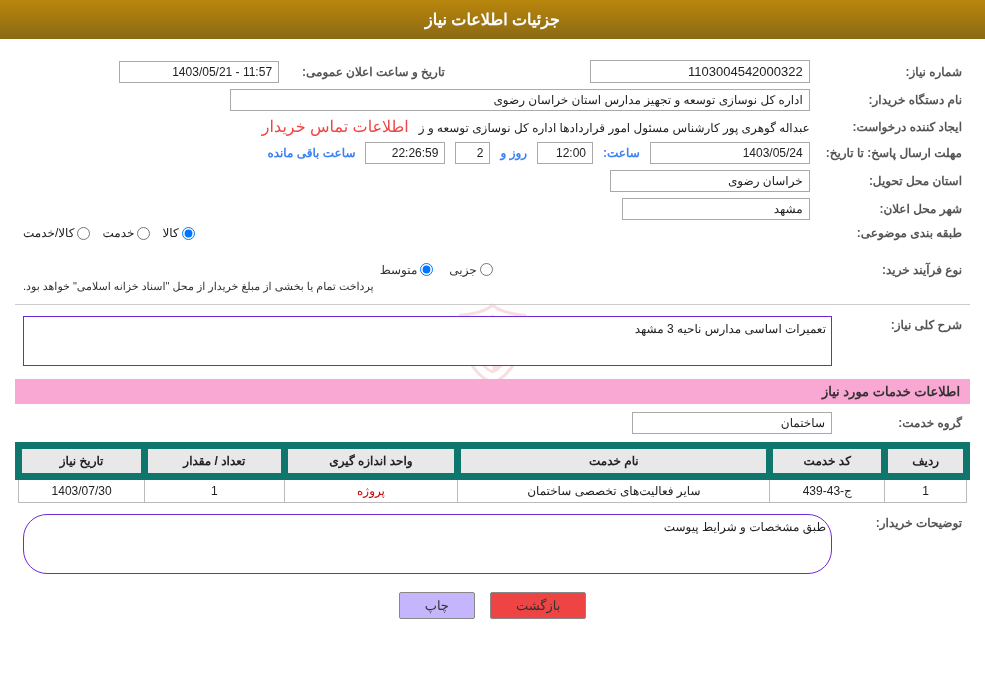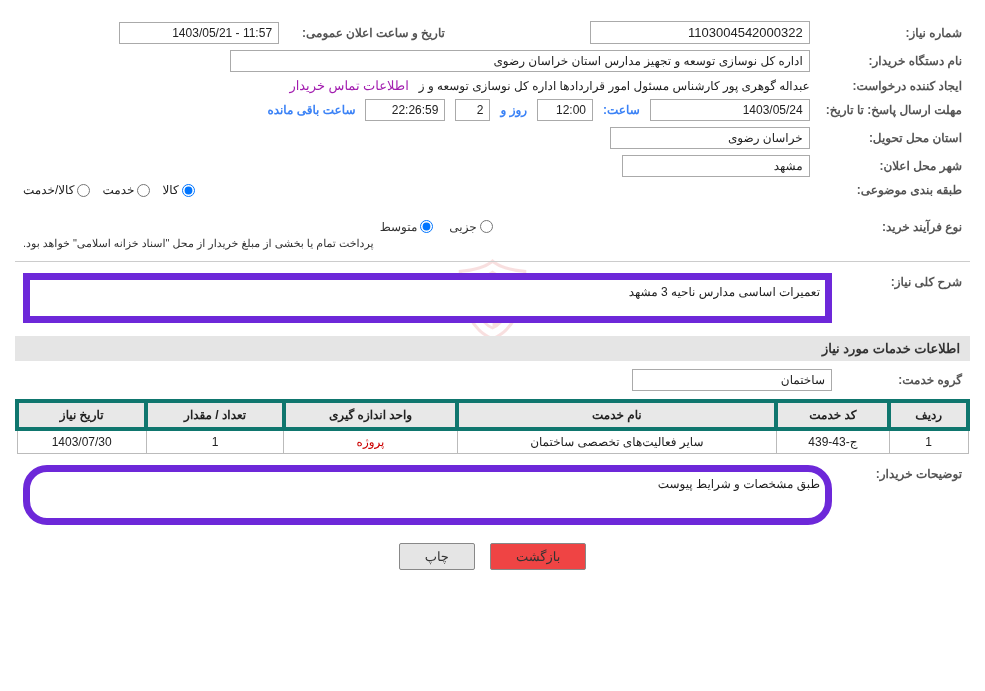--- a/index.html
+++ b/index.html
@@ -21,21 +21,21 @@
       color: #fff;
       text-align: center;
       padding: 10px 0;
       font-size: 16px;
       font-weight: bold;
     }
     .content {
       padding: 10px 15px;
     }
     .section-title {
-      background: #e5e5e5;
+      background: #f9a8d4;
       font-weight: bold;
       padding: 5px 10px;
       margin: 10px 0 5px 0;
       font-size: 13px;
       color: #333;
     }
     .info-grid {
       width: 100%;
       border-collapse: collapse;
     }
@@ -65,22 +65,22 @@
     .input-box-wide {
       width: 220px;
     }
     .input-box-date {
       width: 160px;
     }
     .input-box-small {
       width: 56px;
     }
     .link-text {
-      color: #a21caf;
-      font-size: 13px;
+      color: #ef4444;
+      font-size: 16px;
     }
     .radio-group {
       display: flex;
       gap: 12px;
       flex-direction: row-reverse;
       align-items: center;
     }
     .radio-item {
       display: flex;
       align-items: center;
@@ -89,37 +89,37 @@
     }
     .process-row {
       display: flex;
       align-items: center;
       gap: 6px;
       flex-direction: row-reverse;
       font-size: 12px;
       color: #333;
     }
     .description-box {
-      border: 7px solid #6d28d9;
+      border: 1px solid #6d28d9;
       min-height: 50px;
       padding: 5px;
       text-align: right;
       width: 100%;
       background: #fff;
       font-size: 12px;
       direction: rtl;
     }
     .services-table {
       width: 100%;
       border-collapse: collapse;
       margin-top: 5px;
     }
     .services-table th {
       background: #e8e8e8;
-      border: 4px solid #0f766e;
+      border: 7px solid #0f766e;
       padding: 5px 8px;
       text-align: center;
       font-size: 12px;
       font-weight: bold;
     }
     .services-table td {
       border: 1px solid #bbb;
       padding: 4px 8px;
       text-align: center;
       font-size: 12px;
@@ -138,21 +138,21 @@
       padding-bottom: 20px;
     }
     .btn {
       padding: 5px 25px;
       font-size: 13px;
       cursor: pointer;
       border: 1px solid #888;
       border-radius: 2px;
     }
     .btn-print {
-      background: #e5e5e5;
+      background: #c4b5fd;
       color: #333;
     }
     .btn-back {
       background: #ef4444;
       color: #333;
     }
     .watermark-area {
       position: relative;
     }
     .shield-watermark {
@@ -175,20 +175,23 @@
       color: #3b82f6;
       font-size: 12px;
       white-space: nowrap;
     }
   </style>
 </head>
 <body>
 
 <div class="page-wrapper">
 
+  <div class="header-bar">
+    <span>جزئیات اطلاعات نیاز</span>
+  </div>
 
   <div class="content watermark-area">
     <div class="shield-watermark">🛡</div>
 
     <div class="content-over">
 
       <table class="info-grid" style="margin-top:8px;">
         <tbody>
             <tr>
           <td class="label-cell">شماره نیاز:</td>

